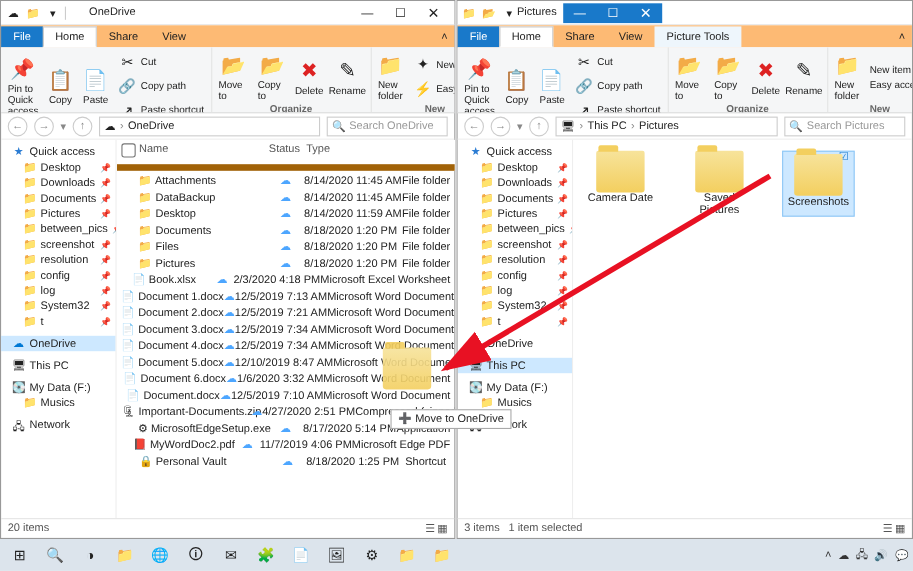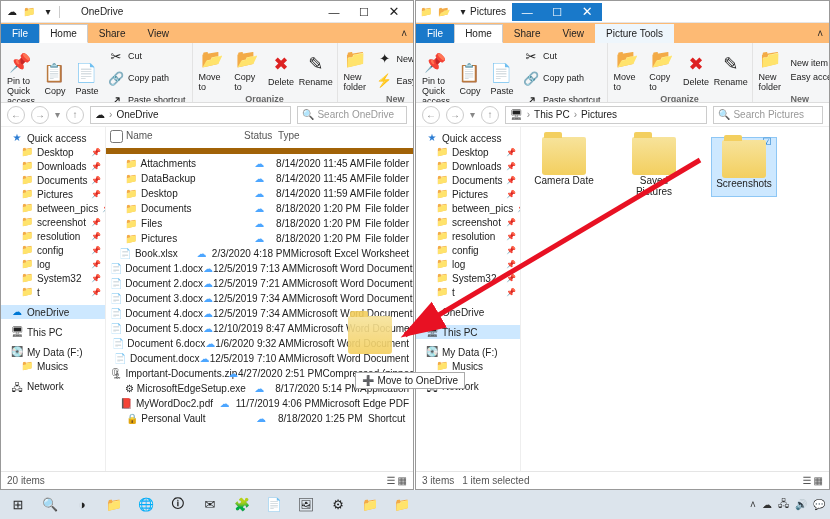--- a/index.html
+++ b/index.html
@@ -368,21 +368,21 @@
       <div class="col-chk"></div>
       <div class="col-name"><span class="fileico">📄</span> Document 5.docx</div>
       <div class="col-status st">☁</div>
       <div class="col-date">12/10/2019 8:47 AM</div>
       <div class="col-type">Microsoft Word Document</div>
     </div>
             <div class="row">
       <div class="col-chk"></div>
       <div class="col-name"><span class="fileico">📄</span> Document 6.docx</div>
       <div class="col-status st">☁</div>
-      <div class="col-date">1/6/2020 9:32 AM</div>
+      <div class="col-date">1/6/2020 3:32 AM</div>
       <div class="col-type">Microsoft Word Document</div>
     </div>
             <div class="row">
       <div class="col-chk"></div>
       <div class="col-name"><span class="fileico">📄</span> Document.docx</div>
       <div class="col-status st">☁</div>
       <div class="col-date">12/5/2019 7:10 AM</div>
       <div class="col-type">Microsoft Word Document</div>
     </div>
             <div class="row">

